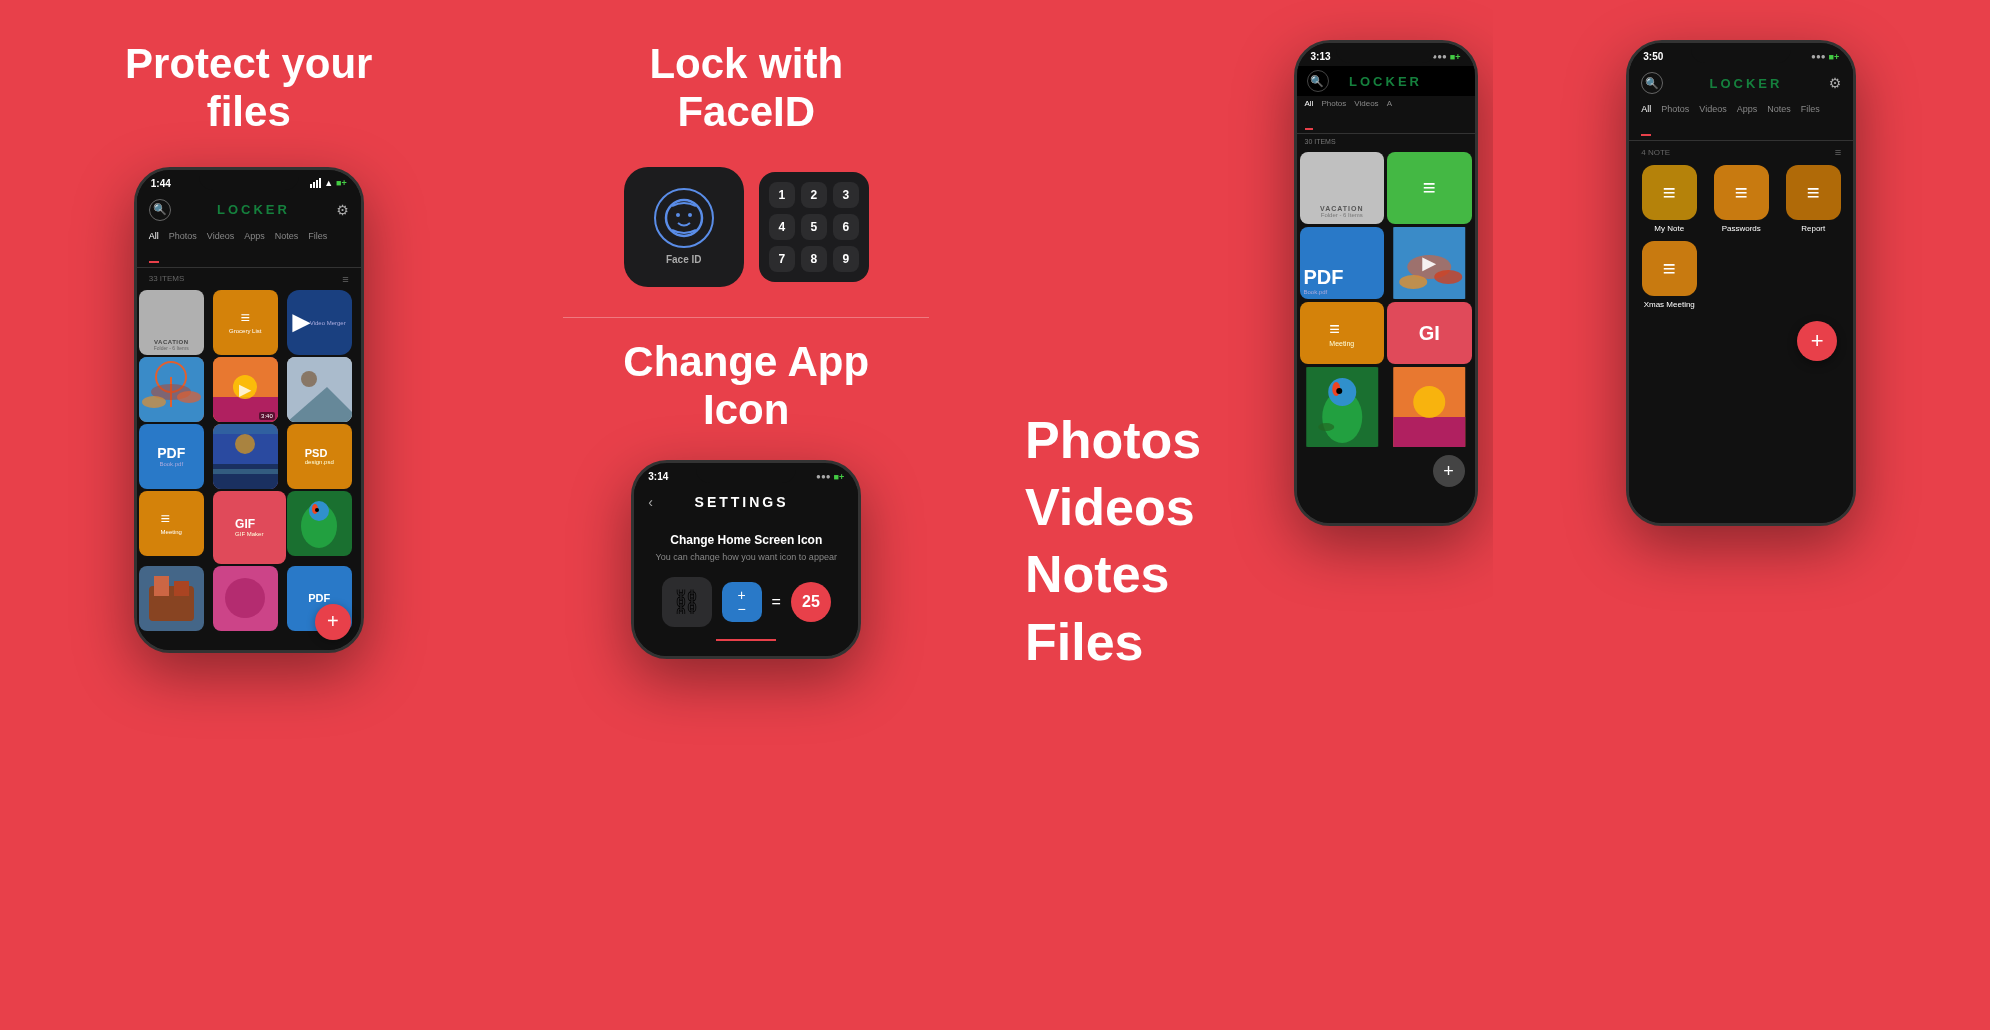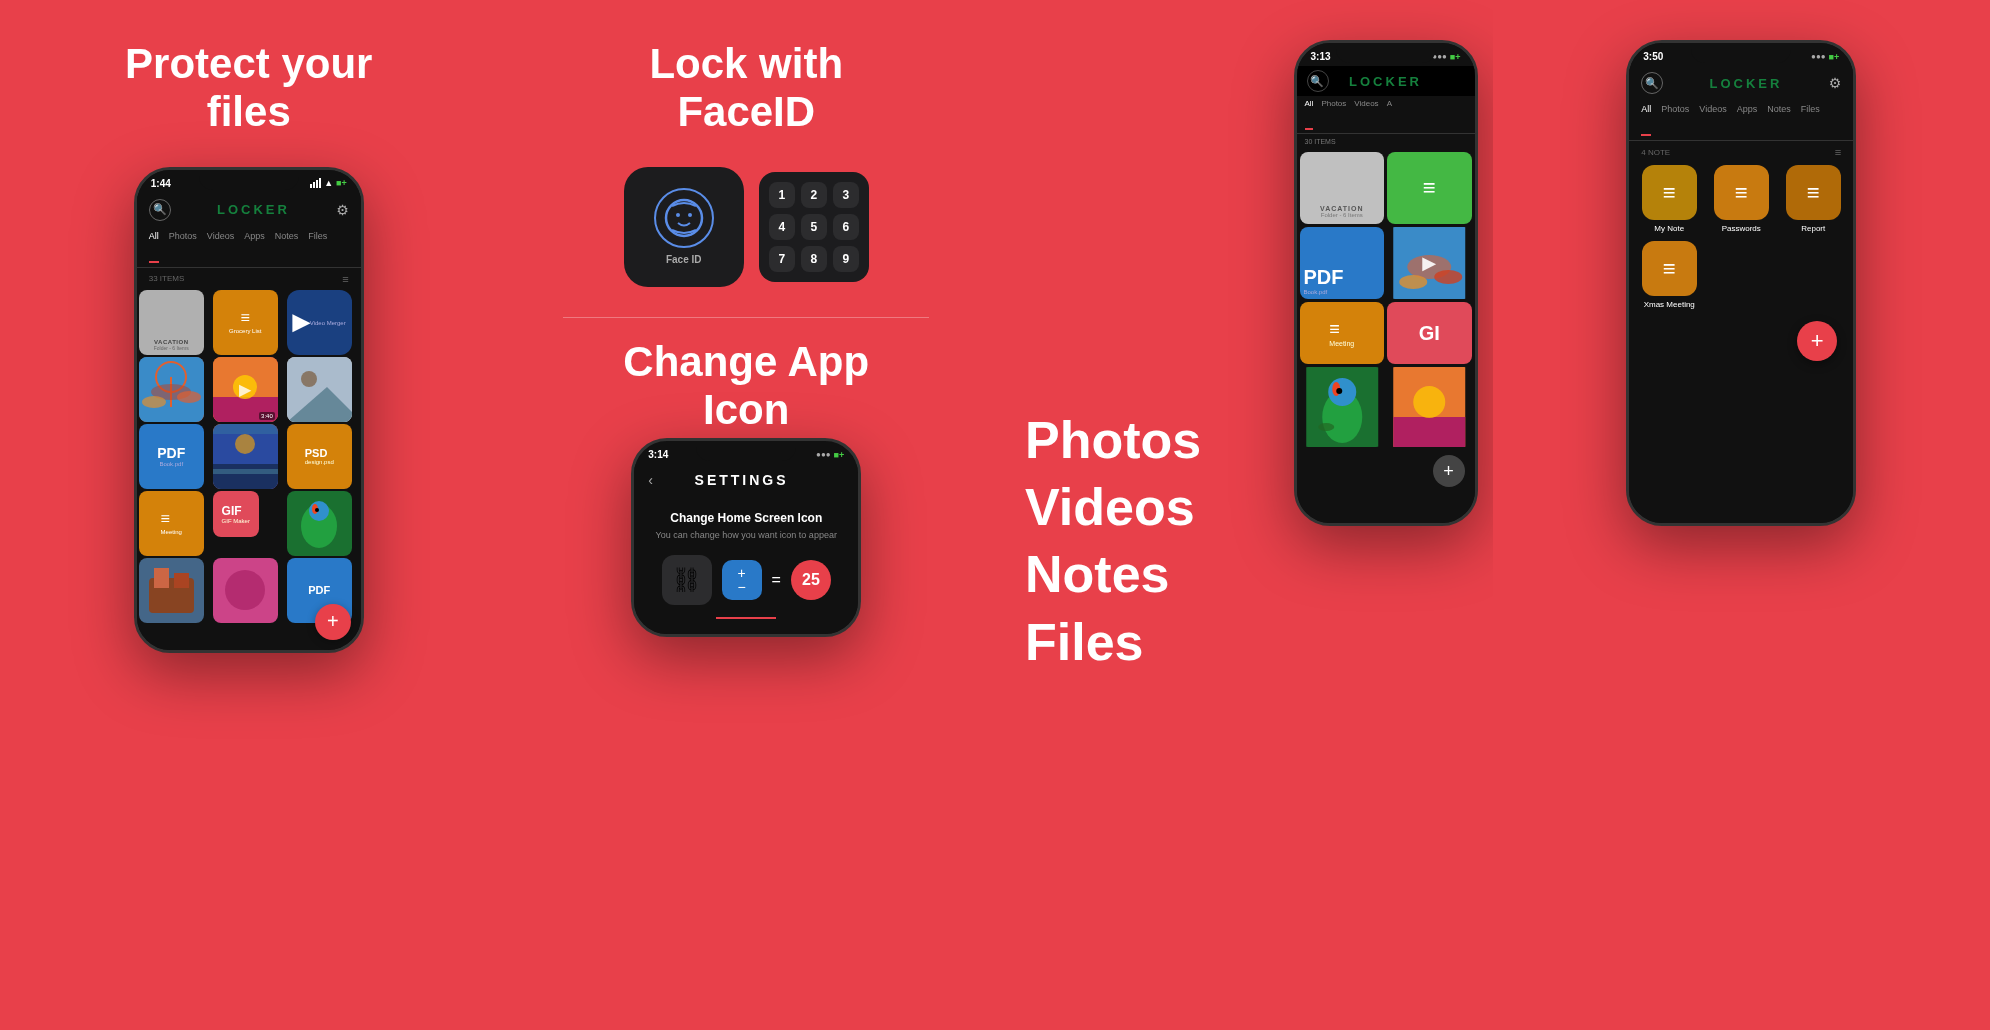--- a/index.html
+++ b/index.html
@@ -665,21 +665,21 @@
             <div style="color:#ffd;font-size:6px;text-align:center">design.psd</div>
           </div>
         </div>
 
         <div class="file-cell meeting-cell" style="height:65px;">
           <div>
             <div class="doc-icon-lines">≡</div>
             <div class="doc-label">Meeting</div>
           </div>
         </div>
-        <div class="file-cell gif-cell" style="height:46px;">
+        <div class="file-cell gif-cell" style="height:73px;">
           <div>
             <div class="gif-text">GIF</div>
             <div style="color:#ffd;font-size:6px;text-align:center">GIF Maker</div>
           </div>
         </div>
         <div class="file-cell photo-cell" style="height:65px;">
           <svg width="100%" height="100%" viewBox="0 0 65 65">
             <rect width="65" height="65" fill="#1a7030"></rect>
             <ellipse cx="32" cy="35" rx="18" ry="22" fill="#22a040"></ellipse>
             <circle cx="32" cy="20" r="10" fill="#3090cc"></circle>
@@ -741,21 +741,21 @@
         <div class="numpad-key">6</div>
         <div class="numpad-key">7</div>
         <div class="numpad-key">8</div>
         <div class="numpad-key">9</div>
       </div>
     </div>
   </div>
 
   <div class="divider-line"></div>
 
-  <div class="panel-title" style="margin-top:10px;margin-bottom:4px;">Change App<br>Icon</div>
+  <div class="panel-title" style="margin-top:10px;margin-bottom:26px;">Change App<br>Icon</div>
 
   <div class="settings-phone">
     <div class="phone-notch"></div>
     <div class="phone-status-bar">
       <span>3:14</span>
       <div class="phone-status-icons">
         <span style="color:#aaa;font-size:8px">●●●</span>
         <span style="color:#44cc44;font-size:9px;font-weight:700">■+</span>
       </div>
     </div>

